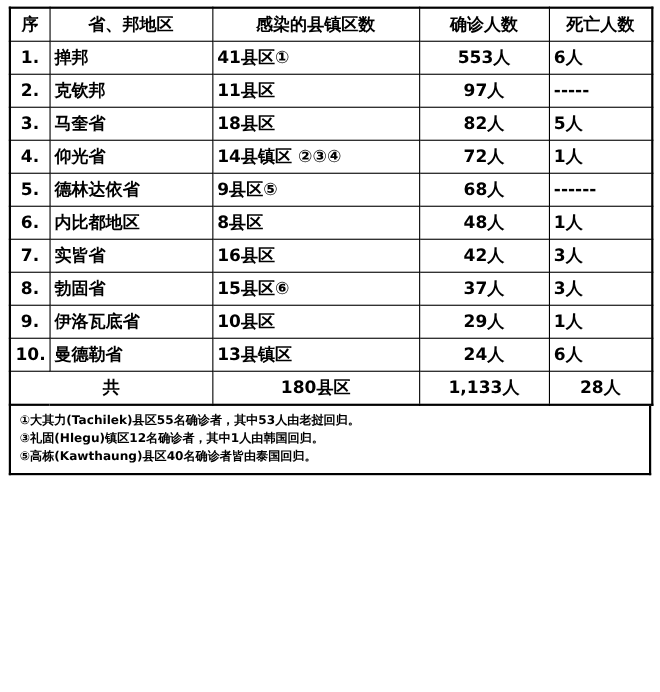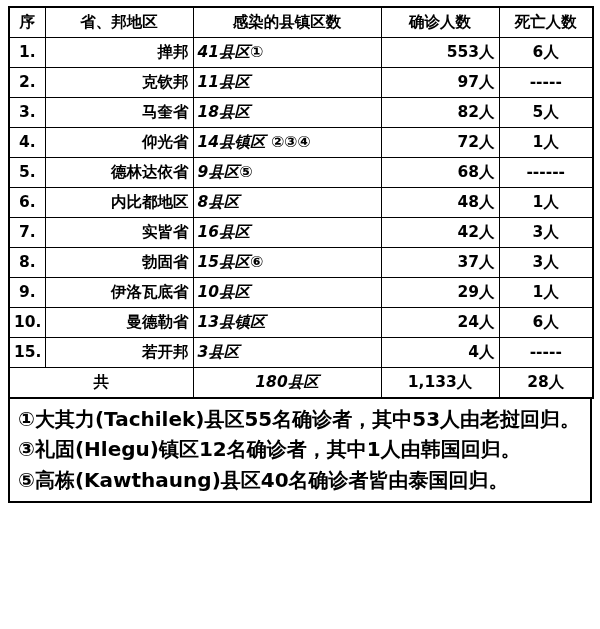--- a/index.html
+++ b/index.html
@@ -41,39 +41,39 @@
     text-align: center;
     font-size: 15.5px;
   }
   col.c-idx { width: 36px; }
   col.c-region { width: 148px; }
   col.c-counties { width: 188px; }
   col.c-confirmed { width: 118px; }
   col.c-deaths { width: 94px; }
 
   td.idx { text-align: center; padding-right: 6px; }
-  td.region { text-align: right; padding-left: 8px; }
-  td.counties { text-align: left; padding-left: 8px; font-style: italic; }
-  td.confirmed { text-align: right; }
-  td.deaths { text-align: center; }
+  td.region { text-align: left; padding-left: 8px; }
+  td.counties { text-align: left; padding-left: 8px; }
+  td.confirmed { text-align: center; }
+  td.deaths { text-align: left; }
   tr.total td { text-align: center; }
   tr.total td.total-label { text-align: center; }
   tr.total td.counties,
   tr.total td.confirmed,
   tr.total td.deaths { text-align: center; }
 
   .notes {
     border: 2px solid #000;
     border-top: none;
     width: 584px;
     box-sizing: border-box;
     padding: 5px 8px 6px 8px;
   }
   .note {
-    font-size: 20px;
+    font-size: 11px;
     font-weight: bold;
     line-height: 1.52;
     white-space: nowrap;
   }
 </style>
 </head>
 <body>
 
 <div class="sheet">
 
@@ -158,27 +158,20 @@
         <td class="confirmed">29人</td>
         <td class="deaths">1人</td>
       </tr>
       <tr>
         <td class="idx">10.</td>
         <td class="region">曼德勒省</td>
         <td class="counties">13县镇区</td>
         <td class="confirmed">24人</td>
         <td class="deaths">6人</td>
       </tr>
-      <tr>
-        <td class="idx">15.</td>
-        <td class="region">若开邦</td>
-        <td class="counties">3县区</td>
-        <td class="confirmed">4人</td>
-        <td class="deaths">-----</td>
-      </tr>
       <tr class="total">
         <td class="total-label" colspan="2">共</td>
         <td class="counties">180县区</td>
         <td class="confirmed">1,133人</td>
         <td class="deaths">28人</td>
       </tr>
     </tbody>
   </table>
 
   <div class="notes">

